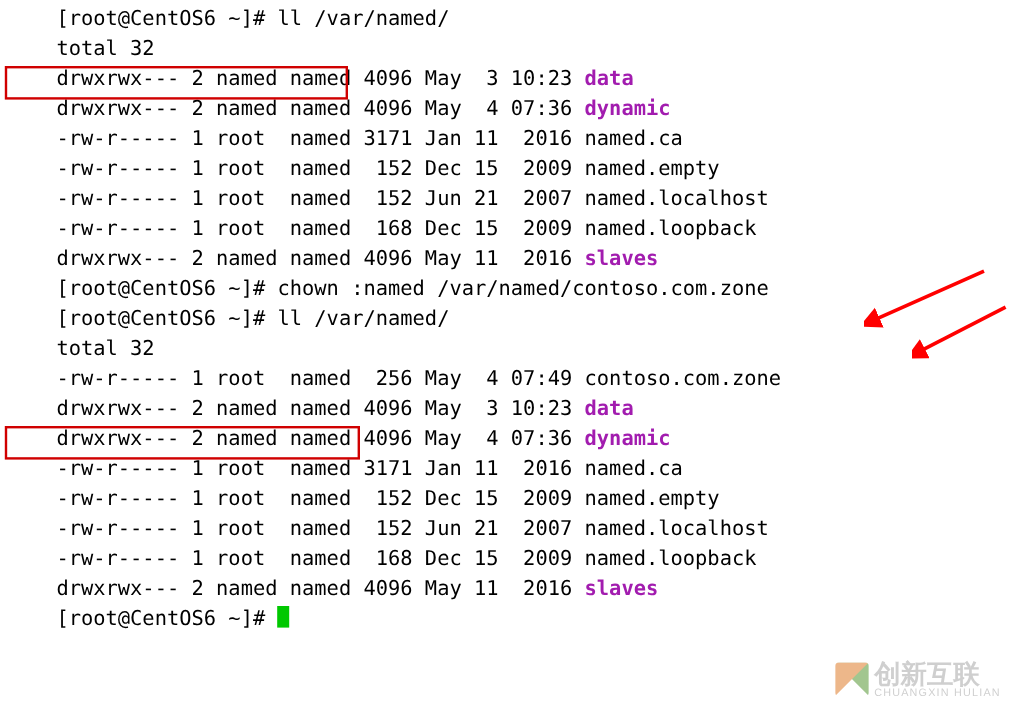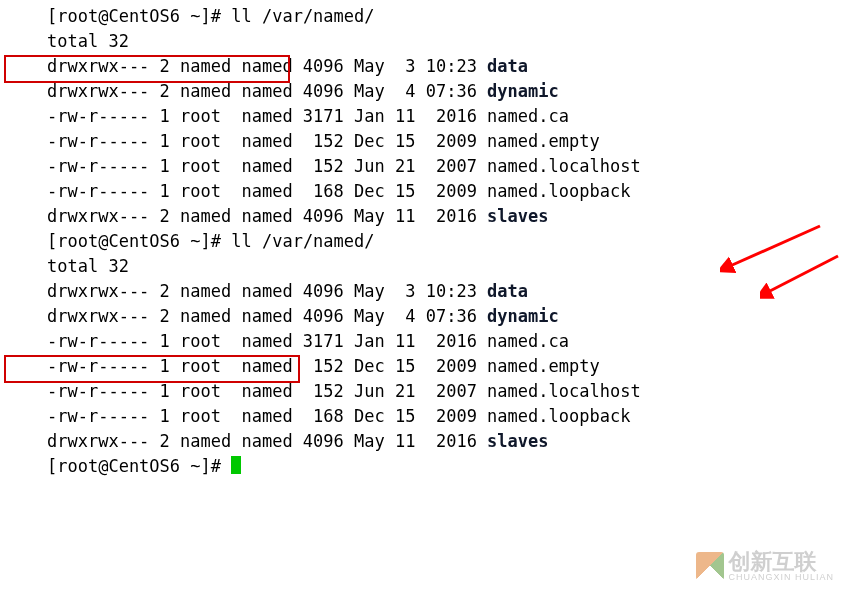--- a/index.html
+++ b/index.html
@@ -10,21 +10,21 @@
     font-size: 17px;
     line-height: 25px;
     color: #000000;
     position: relative;
     width: 842px;
     height: 590px;
     box-sizing: border-box;
     overflow: hidden;
   }
   .line { white-space: pre; position: relative; margin-left: 41px; }
-  .dir { color: #0f172a; font-weight: bold; }
+  .dir { color: #a21caf; font-weight: bold; }
   .cursor {
     display: inline-block;
     width: 10px;
     height: 18px;
     background: #00c800;
     vertical-align: -2px;
   }
   .box {
     position: absolute;
     border: 2px solid #d00000;
@@ -72,22 +72,24 @@
 <div id="term">
     <div class="line"><span>[root@CentOS6 ~]# </span><span>ll /var/named/</span></div>
     <div class="line">total 32</div>
     <div class="line">drwxrwx--- 2 named named 4096 May  3 10:23 <span class="dir">data</span></div>
     <div class="line">drwxrwx--- 2 named named 4096 May  4 07:36 <span class="dir">dynamic</span></div>
     <div class="line">-rw-r----- 1 root  named 3171 Jan 11  2016 <span>named.ca</span></div>
     <div class="line">-rw-r----- 1 root  named  152 Dec 15  2009 <span>named.empty</span></div>
     <div class="line">-rw-r----- 1 root  named  152 Jun 21  2007 <span>named.localhost</span></div>
     <div class="line">-rw-r----- 1 root  named  168 Dec 15  2009 <span>named.loopback</span></div>
     <div class="line">drwxrwx--- 2 named named 4096 May 11  2016 <span class="dir">slaves</span></div>
+    <div class="line"><span>[root@CentOS6 ~]# </span><span>chown :named /var/named/contoso.com.zone</span></div>
     <div class="line"><span>[root@CentOS6 ~]# </span><span>ll /var/named/</span></div>
     <div class="line">total 32</div>
+    <div class="line">-rw-r----- 1 root  named  256 May  4 07:49 <span>contoso.com.zone</span></div>
     <div class="line">drwxrwx--- 2 named named 4096 May  3 10:23 <span class="dir">data</span></div>
     <div class="line">drwxrwx--- 2 named named 4096 May  4 07:36 <span class="dir">dynamic</span></div>
     <div class="line">-rw-r----- 1 root  named 3171 Jan 11  2016 <span>named.ca</span></div>
     <div class="line">-rw-r----- 1 root  named  152 Dec 15  2009 <span>named.empty</span></div>
     <div class="line">-rw-r----- 1 root  named  152 Jun 21  2007 <span>named.localhost</span></div>
     <div class="line">-rw-r----- 1 root  named  168 Dec 15  2009 <span>named.loopback</span></div>
     <div class="line">drwxrwx--- 2 named named 4096 May 11  2016 <span class="dir">slaves</span></div>
     <div class="line"><span>[root@CentOS6 ~]# </span><span class="cursor"></span></div>
   </div>
 

